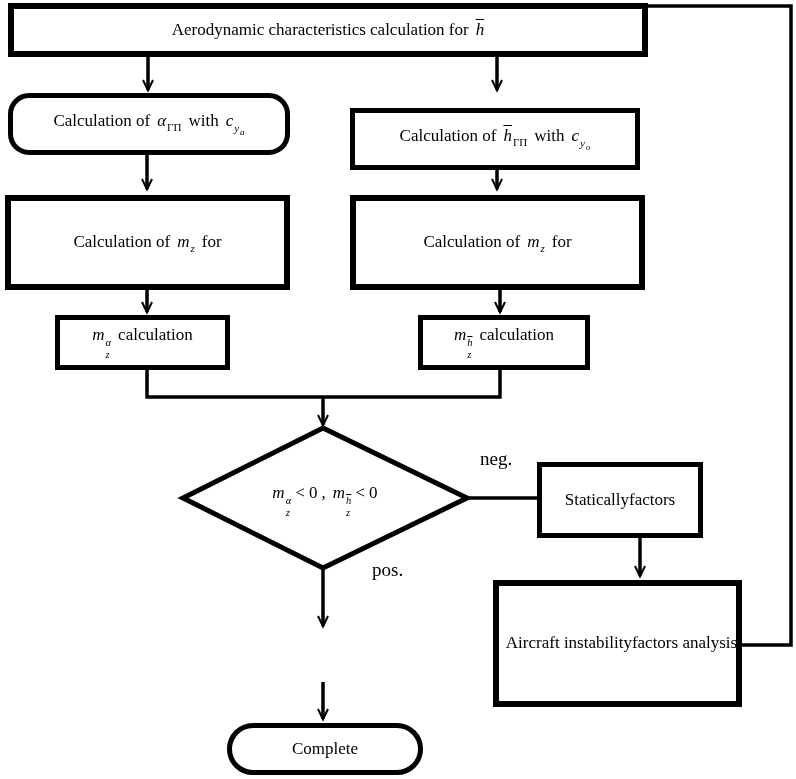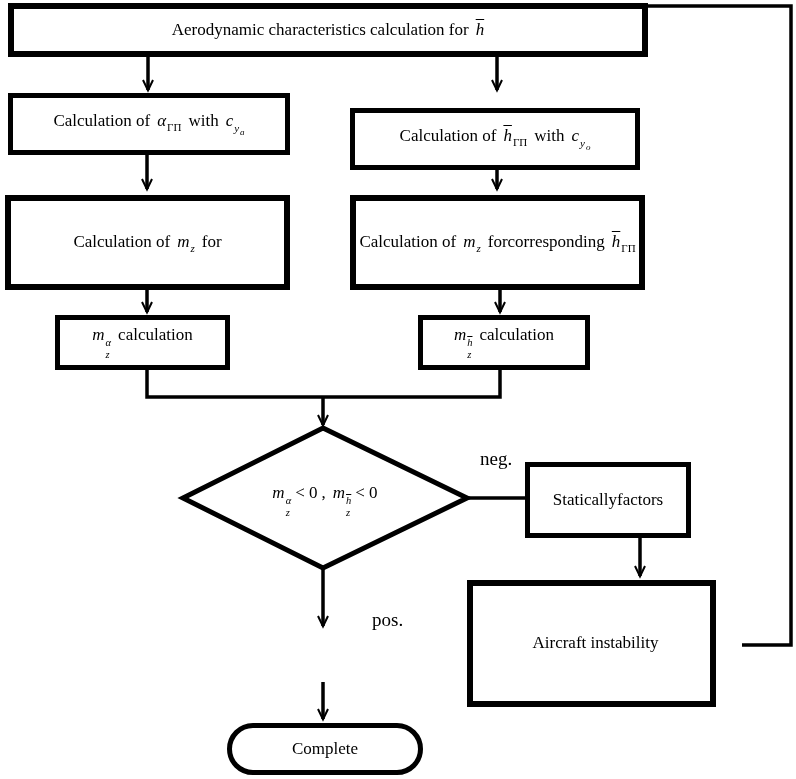--- a/index.html
+++ b/index.html
@@ -66,35 +66,34 @@
 
       <line x1="323" y1="568" x2="323" y2="626" marker-end="url(#ah)"></line>
       <line x1="323" y1="682" x2="323" y2="719" marker-end="url(#ah)"></line>
     </g>
   </svg>
 
   <div class="box b6" style="left:8px; top:3px; width:640px; height:54px;">
     <span class="ln"><span>Aerodynamic characteristics calculation for</span><span class="it ovl gapl">h</span></span>
   </div>
 
-  <div class="box" style="left:8px; top:93px; width:282px; height:62px;">
+  <div class="box" style="left:8px; top:93px; width:282px; height:62px;border-radius:21px;">
     <span class="ln"><span>Calculation of</span><span class="it gapl">α</span><span class="subup">ГП</span><span class="gapl">with</span><span class="it gapl">c</span><span class="sub1"><span class="it">y</span><span class="it sub2">a</span></span></span>
   </div>
 
   <div class="box" style="left:350px; top:108px; width:290px; height:62px;">
     <span class="ln"><span>Calculation of</span><span class="it ovl gapl">h</span><span class="subup">ГП</span><span class="gapl">with</span><span class="it gapl">c</span><span class="sub1"><span class="it">y</span><span class="it sub2">o</span></span></span>
   </div>
 
   <div class="box b6 col two" style="left:5px; top:195px; width:285px; height:95px;">
     <div class="ln"><span>Calculation of</span><span class="it gapl">m</span><span class="subit">z</span><span class="gapl">for</span></div>
   </div>
 
   <div class="box b6 col two" style="left:350px; top:195px; width:295px; height:95px;">
     <div class="ln"><span>Calculation of</span><span class="it gapl">m</span><span class="subit">z</span><span class="gapl">for</span></div>
-    <div class="ln"><span>corresponding</span><span class="it ovl gapl">h</span><span class="subup">ГП</span></div>
   </div>
 
   <div class="box" style="left:55px; top:315px; width:175px; height:55px;">
     <span class="ln"><span class="it">m</span><span class="stack">
           <span class="it">α</span>
           <span class="it">z</span>
         </span><span class="gapl">calculation</span></span>
   </div>
 
   <div class="box" style="left:418px; top:315px; width:172px; height:55px;">
@@ -108,29 +107,30 @@
     <span class="ln"><span class="it">m</span><span class="stack">
           <span class="it">α</span>
           <span class="it">z</span>
         </span><span class="gaps">&lt; 0</span><span class="gaps">,</span><span class="it gapl">m</span><span class="stack">
           <span class="it ovl">h</span>
           <span class="it">z</span>
         </span><span class="gaps">&lt; 0</span></span>
   </div>
 
   <div class="lbl" style="left:480px; top:448px;">neg.</div>
-  <div class="lbl" style="left:372px; top:609px;">pos.</div>
+  <div class="lbl" style="left:372px; top:559px;">pos.</div>
 
-  <div class="box col two" style="left:525px; top:462px; width:166px; height:76px; line-height:1.55;">
+  <div class="box col two" style="left:537px; top:462px; width:166px; height:76px; line-height:1.55;">
     <div class="ln">Statically</div>
     <div class="ln">factors</div>
   </div>
 
-  <div class="box b6 col" style="left:467px; top:580px; width:249px; height:127px; line-height:1.55;padding-left:8px;">
+  <div class="box b6 col" style="left:493px; top:580px; width:249px; height:127px; line-height:1.55;padding-left:8px;">
     <div class="ln">Aircraft instability</div>
+    <div class="ln">factors analysis</div>
   </div>
 
 
   <div class="box stadium" style="left:227px; top:723px; width:196px; height:52px;">
     <span class="ln">Complete</span>
   </div>
 
 </div>
 
 </body></html>

